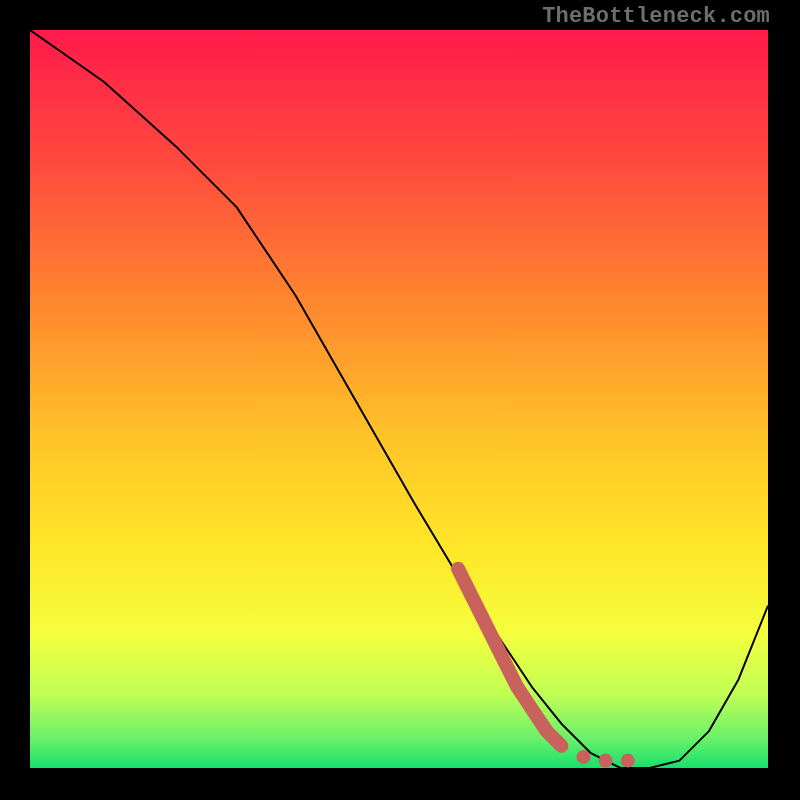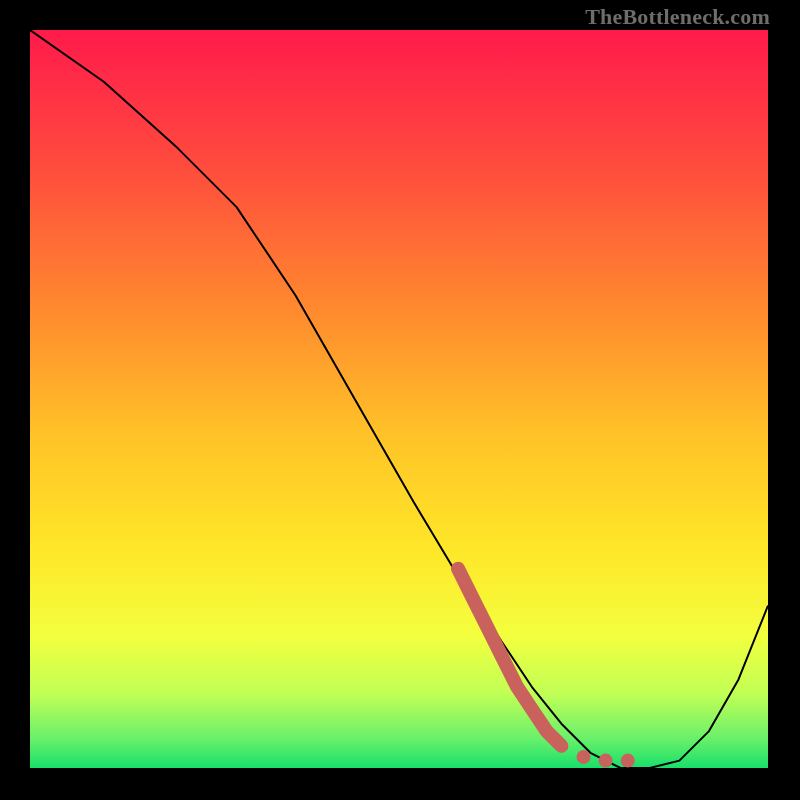--- a/index.html
+++ b/index.html
@@ -22,21 +22,21 @@
     position: absolute;
     top: 30px;
     left: 30px;
     width: 738px;
     height: 738px;
   }
   .watermark {
     position: absolute;
     top: 4px;
     right: 30px;
-    font-family: Liberation Serif, serif;
+    font-family: Liberation Mono, monospace;
     font-size: 22px;
     font-weight: 600;
     color: #6d6d6d;
     letter-spacing: 0.2px;
   }
   svg { display: block; }
 </style>
 </head>
 <body>
 

